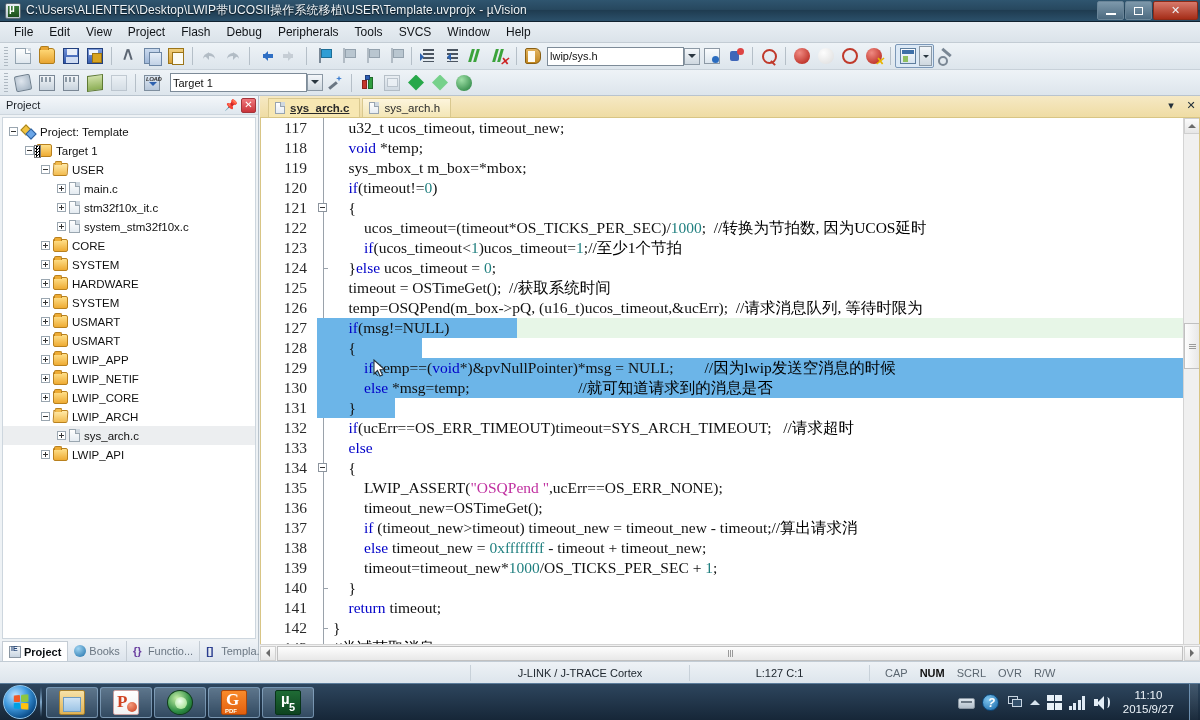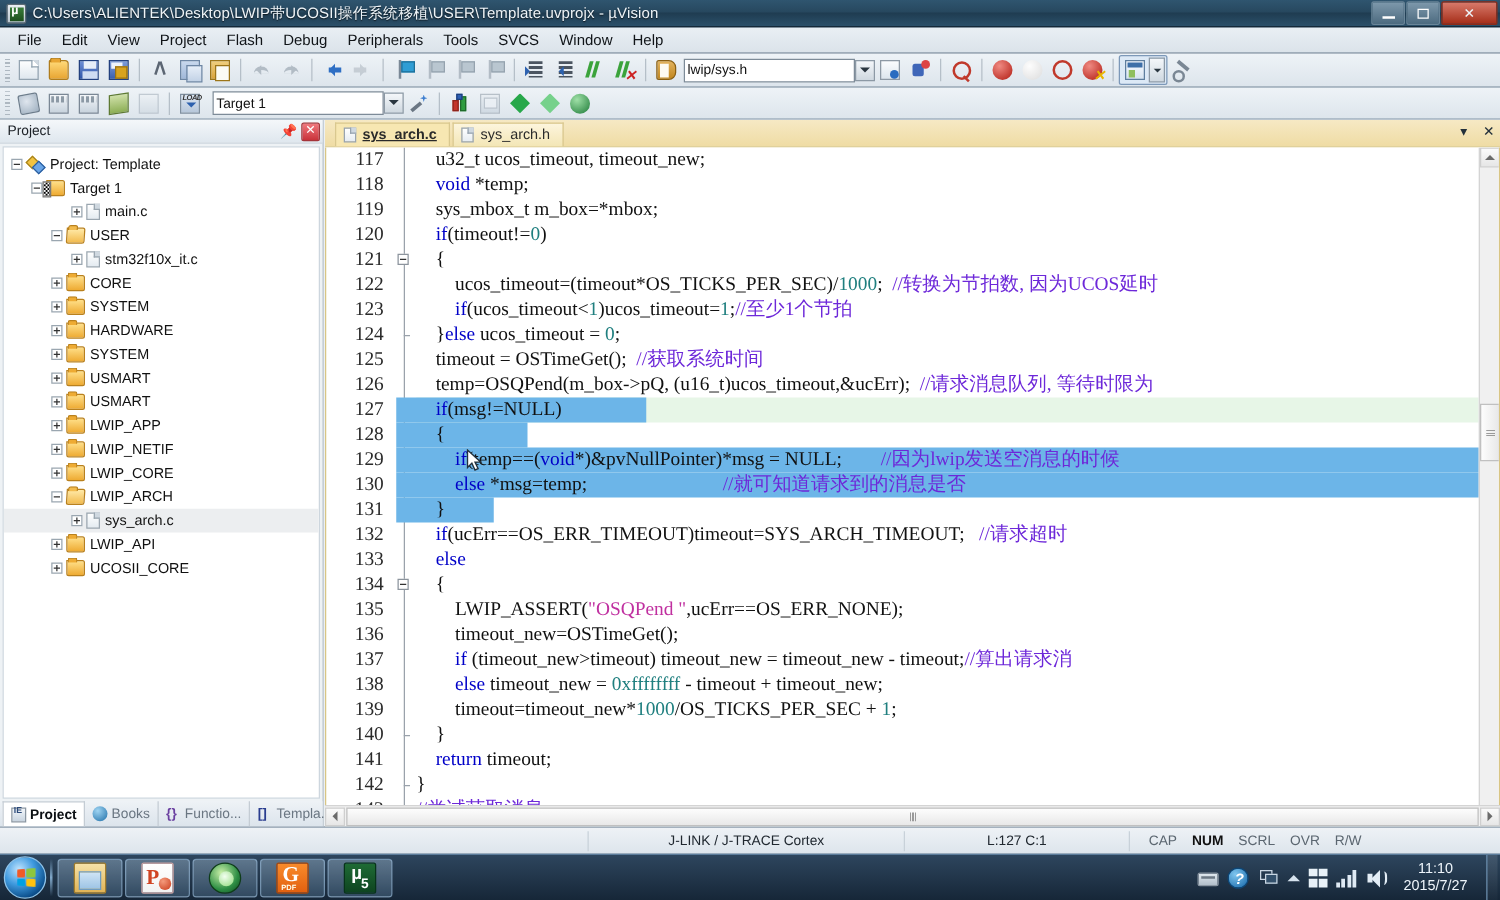--- a/index.html
+++ b/index.html
@@ -286,21 +286,21 @@
     position:absolute; left:1px; width:9px;height:9px;border:1px solid #8c949d;background:#fff;
   }
   .fold-box:before{content:"";position:absolute;left:1px;top:3px;width:5px;height:1px;background:#333;}
   .fold-tick{ position:absolute; left:6px; width:5px; height:1px; background:#9aa2ab; }
   .code-lines{ position:absolute; left:72px; top:0; right:0; }
   .cline{ height:20px; position:relative; white-space:pre; }
 
   .kw{ color:#0000c8; }
   .num{ color:#1f7f7f; }
   .str{ color:#c030a0; }
-  .cmt{ color:#6d28d9; }
+  .cmt{ color:#000000; }
   .txt{ color:#111; }
   .curline{ position:absolute; left:0; right:0; height:20px; background:#e7f6e7; }
   .selblock{ position:absolute; background:#6cb5e8; }
 
   .vscroll{
     position:absolute; right:0; top:0; width:16px; bottom:0;
     background:#f0f0f0; border-left:1px solid #d4d4d4;
   }
   .vs-btn{ width:16px;height:16px;background:linear-gradient(#fbfbfb,#e6e6e6);border:1px solid #cfcfcf;
     display:flex;align-items:center;justify-content:center; }
@@ -623,36 +623,42 @@
             <span class="fi proj"></span>
             <span>Project: Template</span>
           </div>
           <div class="trow">
             <span style="display: inline-block; width: 16px;"></span>
             <span class="exp"></span>
             <span class="fi tgt"></span>
             <span>Target 1</span>
           </div>
           <div class="trow">
-            <span style="display: inline-block; width: 48px;"></span>
-            <span class="exp plus"></span>
-            <span class="fi file"></span>
-            <span>main.c</span>
-          </div>
-          <div class="trow">
             <span style="display: inline-block; width: 32px;"></span>
             <span class="exp"></span>
             <span class="fi folderopen"></span>
             <span>USER</span>
           </div>
           <div class="trow">
             <span style="display: inline-block; width: 48px;"></span>
             <span class="exp plus"></span>
             <span class="fi file"></span>
+            <span>main.c</span>
+          </div>
+          <div class="trow">
+            <span style="display: inline-block; width: 48px;"></span>
+            <span class="exp plus"></span>
+            <span class="fi file"></span>
             <span>stm32f10x_it.c</span>
+          </div>
+          <div class="trow">
+            <span style="display: inline-block; width: 48px;"></span>
+            <span class="exp plus"></span>
+            <span class="fi file"></span>
+            <span>system_stm32f10x.c</span>
           </div>
           <div class="trow">
             <span style="display: inline-block; width: 32px;"></span>
             <span class="exp plus"></span>
             <span class="fi folder"></span>
             <span>CORE</span>
           </div>
           <div class="trow">
             <span style="display: inline-block; width: 32px;"></span>
             <span class="exp plus"></span>
@@ -711,26 +717,20 @@
             <span style="display: inline-block; width: 48px;"></span>
             <span class="exp plus"></span>
             <span class="fi file"></span>
             <span>sys_arch.c</span>
           </div>
           <div class="trow">
             <span style="display: inline-block; width: 32px;"></span>
             <span class="exp plus"></span>
             <span class="fi folder"></span>
             <span>LWIP_API</span>
-          </div>
-          <div class="trow">
-            <span style="display: inline-block; width: 32px;"></span>
-            <span class="exp plus"></span>
-            <span class="fi folder"></span>
-            <span>UCOSII_CORE</span>
           </div>
         </div>
       <div class="panel-tabs" id="ptabs">
           <div class="ptab active">
             <span class="tico proj"></span>
             <span>Project</span>
           </div>
           <div class="ptab">
             <span class="tico books"></span>
             <span>Books</span>
@@ -797,21 +797,21 @@
           </div>
         <div class="hs-btn hs-r">
             <span></span>
           </div>
       </div>
     </div>
   </div>
 
   <div class="statusbar">
     <div style="width:470px"></div>
-    <div class="sb-seg" style="border-left:1px solid #c8d1d9;width:254px;justify-content:center">J-LINK / J-TRACE Cortex</div>
+    <div class="sb-seg" style="border-left:1px solid #c8d1d9;width:220px;justify-content:center">J-LINK / J-TRACE Cortex</div>
     <div class="sb-seg" style="width:180px;justify-content:center">L:127 C:1</div>
     <div style="display:flex;align-items:flex-end;gap:2px;padding-left:10px" id="sbind">
         <div class="sb-ind">CAP</div>
         <div class="sb-ind on">NUM</div>
         <div class="sb-ind">SCRL</div>
         <div class="sb-ind">OVR</div>
         <div class="sb-ind">R/W</div>
       </div>
   </div>
 
@@ -857,19 +857,19 @@
           <i></i>
           <i></i>
           <i></i>
           <i></i>
         </div>
       <div class="tr-spk">
           <span class="tr-wave"></span>
         </div>
       <div class="clock">
         <div>11:10</div>
-        <div>2015/7/27</div>
+        <div>2015/9/27</div>
       </div>
       <div class="showdesk"></div>
     </div>
   </div>
 
 </div>
 
 </body></html>

